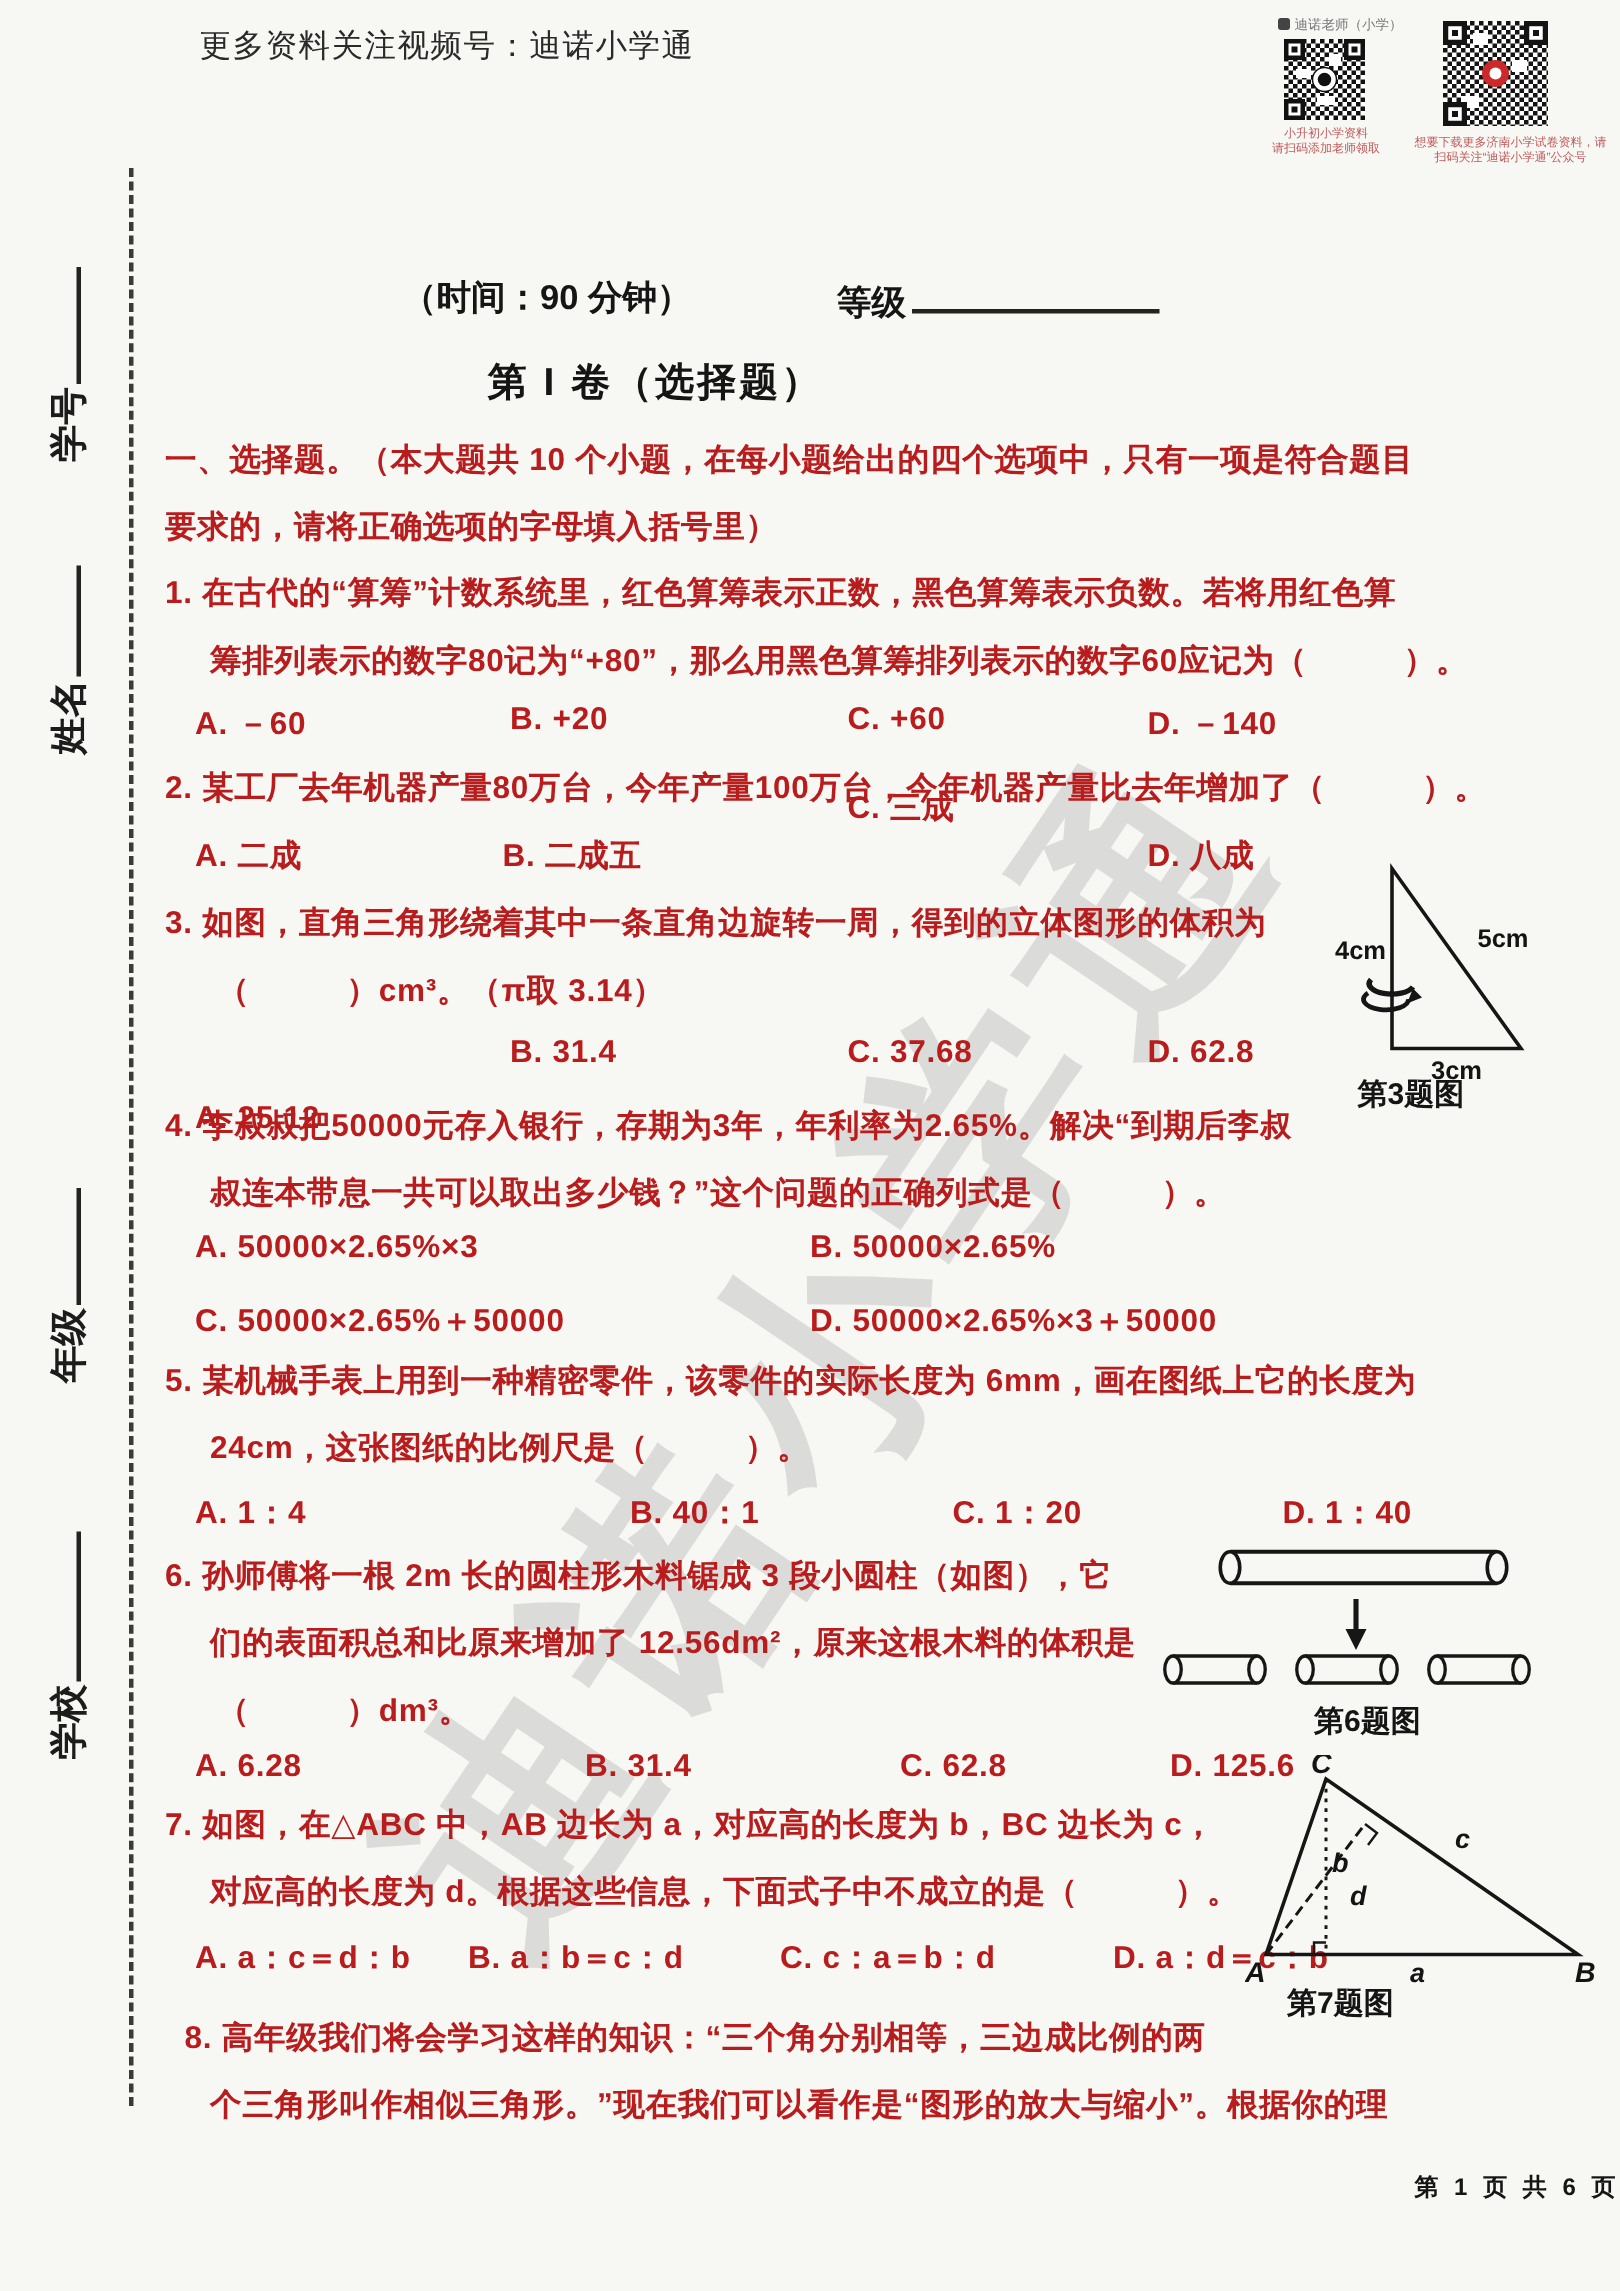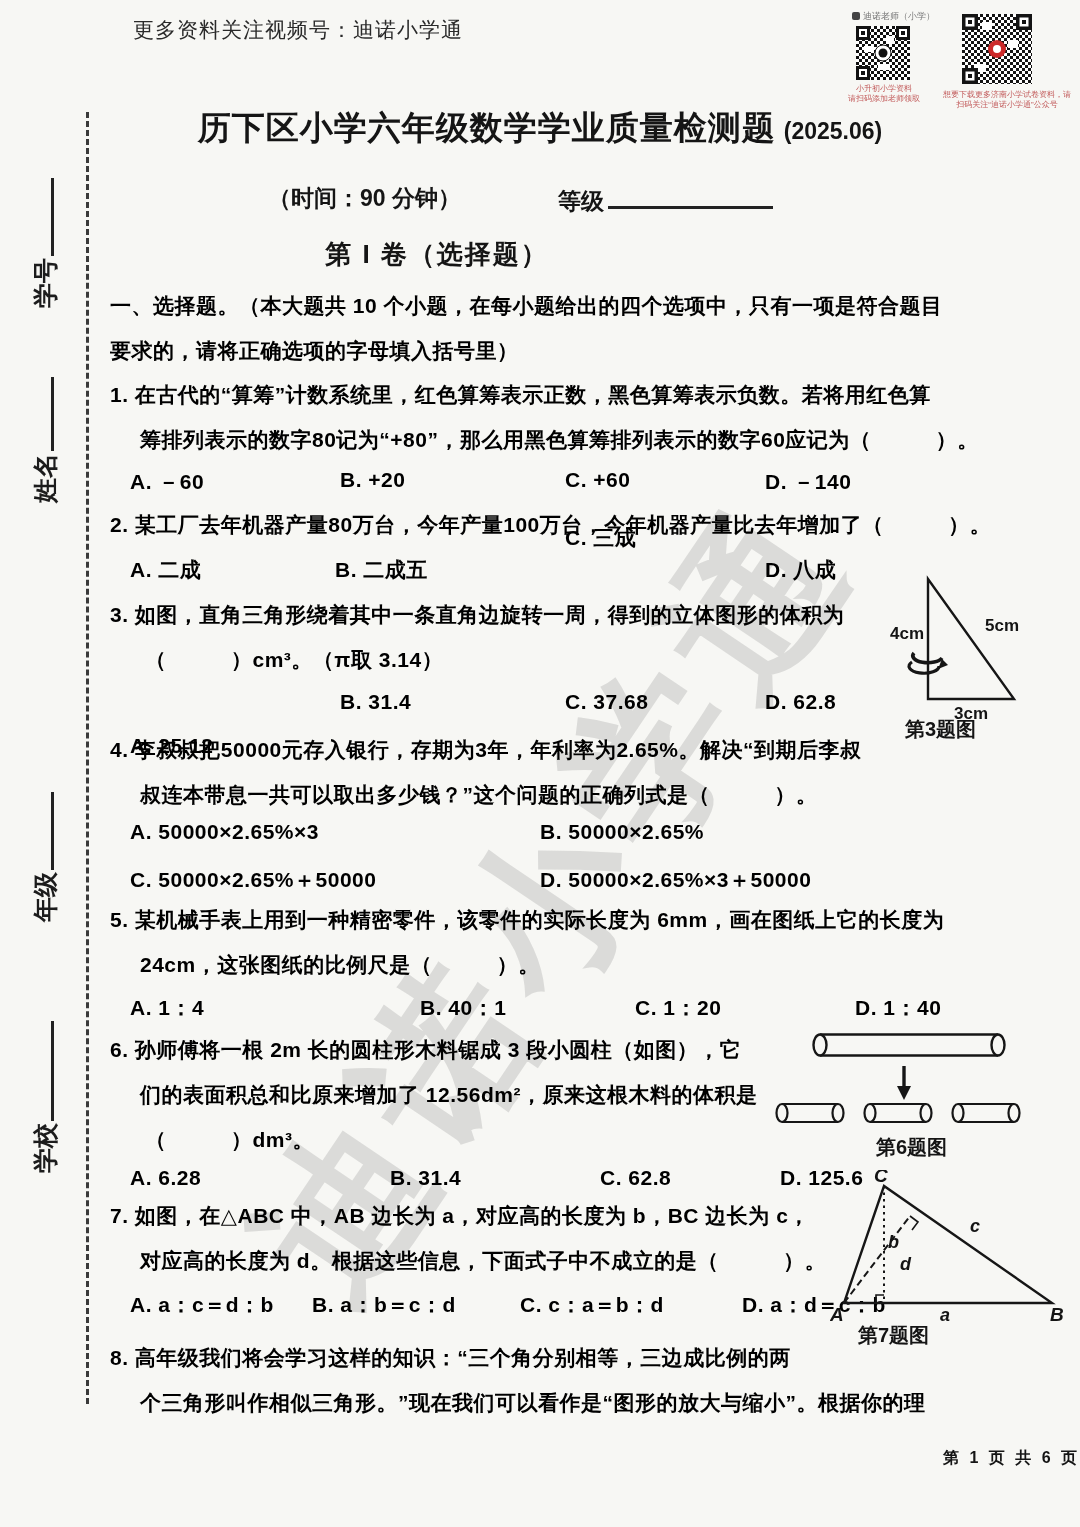--- a/index.html
+++ b/index.html
@@ -20,21 +20,21 @@
     color:rgba(125,125,125,0.22);
     transform:rotate(-56deg);transform-origin:center;
     pointer-events:none;user-select:none;
   }
   .title-line{width:1080px;text-align:center;font-weight:700;}
   .title-main{font-size:33px;letter-spacing:1px;}
   .title-date{font-size:23px;margin-left:8px;}
   .sub{font-size:23px;font-weight:700;}
   .grade-blank{display:inline-block;width:165px;border-bottom:3px solid #222;height:1em;vertical-align:baseline;margin-left:4px;}
   .part-title{width:874px;text-align:center;font-size:26px;font-weight:700;letter-spacing:2px;}
-  .qline{font-size:21px;font-weight:700;color:#000000;letter-spacing:0.5px;}
+  .qline{font-size:21px;font-weight:700;color:#b91c1c;letter-spacing:0.5px;}
   .figcap{font-size:20px;font-weight:700;}
   .footer{width:1080px;text-align:right;font-size:16px;font-weight:700;letter-spacing:3px;}
   .cutline{position:absolute;left:86px;top:112px;height:1292px;border-left:3px dashed #3a3a3a;}
   .side-item{position:absolute;left:26px;width:36px;height:0;}
   .side-inner{
     transform:rotate(-90deg) translateX(-100%);transform-origin:top left;
     font-size:25px;font-weight:700;white-space:nowrap;color:#1c1c1c;
   }
   .side-blank{display:inline-block;border-bottom:3px solid #222;height:1em;vertical-align:baseline;margin-left:2px;}
   .qr-mini{font-size:9px;color:#777;letter-spacing:0;}
@@ -117,23 +117,20 @@
   <div class="side-item" style="top:358px;">
     <div class="side-inner" style="width:145px;"><span>姓名</span><span class="side-blank" style="width:74px;"></span></div>
   </div>
   <div class="side-item" style="top:772px;">
     <div class="side-inner" style="width:150px;"><span>年级</span><span class="side-blank" style="width:78px;"></span></div>
   </div>
   <div class="side-item" style="top:998px;">
     <div class="side-inner" style="width:175px;"><span>学校</span><span class="side-blank" style="width:100px;"></span></div>
   </div>
 
-  <div class="abs title-line" style="left:0;top:106px;">
-    <span class="title-main">历下区小学六年级数学学业质量检测题</span><span class="title-date">(2025.06)</span>
-  </div>
 
   <div class="abs sub" style="left:268px;top:183px;">（时间：90 分钟）</div>
   <div class="abs sub" style="left:558px;top:183px;">
     <span>等级</span><span class="grade-blank"></span>
   </div>
 
   <div class="abs part-title" style="left:0;top:237px;">第 I 卷（选择题）</div>
 
   <div class="abs qline" style="left:110px;top:292px;">一、选择题。（本大题共 10 个小题，在每小题给出的四个选项中，只有一项是符合题目</div>
   <div class="abs qline" style="left:110px;top:337px;">要求的，请将正确选项的字母填入括号里）</div>
@@ -245,19 +242,19 @@
     <text x="0" y="151" font-size="19" font-weight="bold" font-style="italic" fill="#141414">A</text>
     <text x="220" y="151" font-size="19" font-weight="bold" font-style="italic" fill="#141414">B</text>
     <text x="110" y="151" font-size="18" font-weight="bold" font-style="italic" fill="#141414">a</text>
     <text x="58" y="78" font-size="18" font-weight="bold" font-style="italic" fill="#141414">b</text>
     <text x="140" y="62" font-size="18" font-weight="bold" font-style="italic" fill="#141414">c</text>
     <text x="70" y="100" font-size="18" font-weight="bold" font-style="italic" fill="#141414">d</text>
   </svg>
   <div class="abs figcap" style="left:858px;top:1322px;">第7题图</div>
 
   <div>
-    <div class="abs qline" style="left:110px;top:1344px;">8. 高年级我们将会学习这样的知识：“三个角分别相等，三边成比例的两</div>
+    <div class="abs qline" style="left:123px;top:1344px;">8. 高年级我们将会学习这样的知识：“三个角分别相等，三边成比例的两</div>
     <div class="abs qline" style="left:140px;top:1389px;">个三角形叫作相似三角形。”现在我们可以看作是“图形的放大与缩小”。根据你的理</div>
   </div>
 
   <div class="abs footer" style="left:0;top:1448px;">第 1 页 共 6 页</div>
 
 </div>
 
 </body></html>

